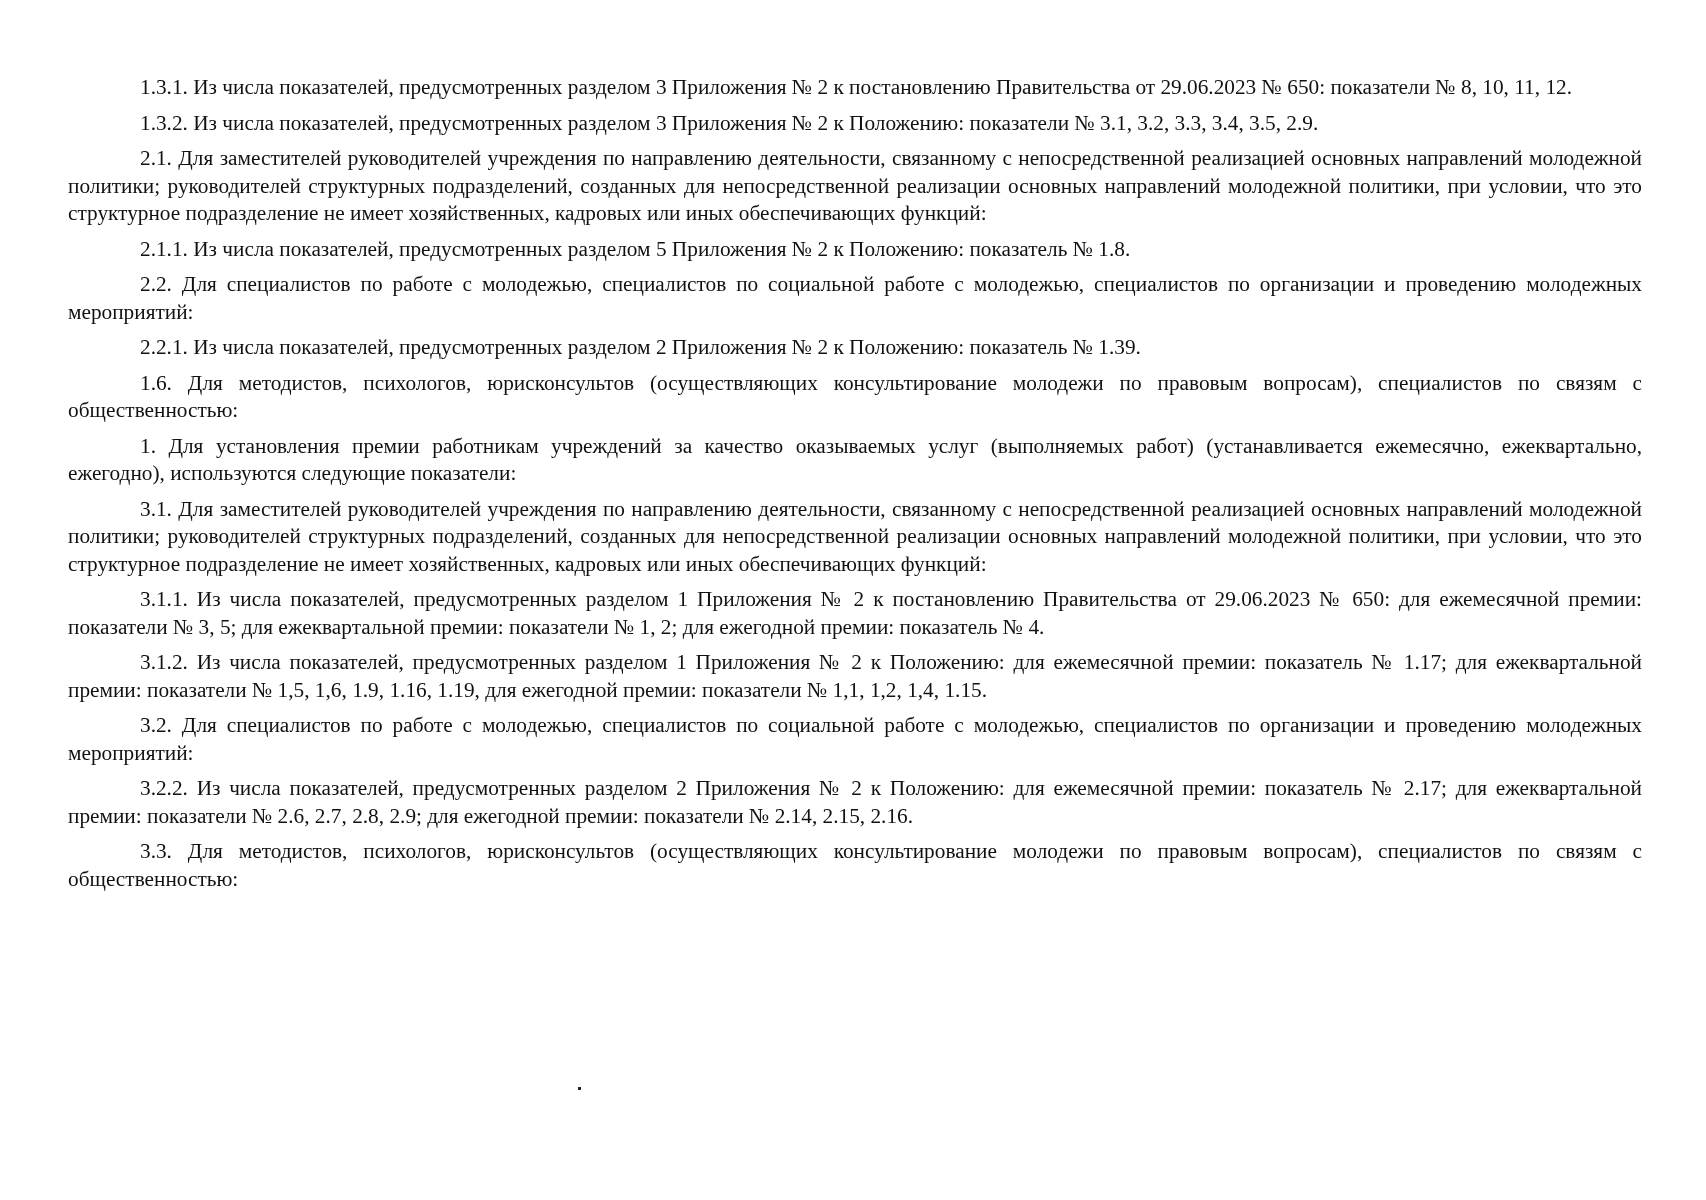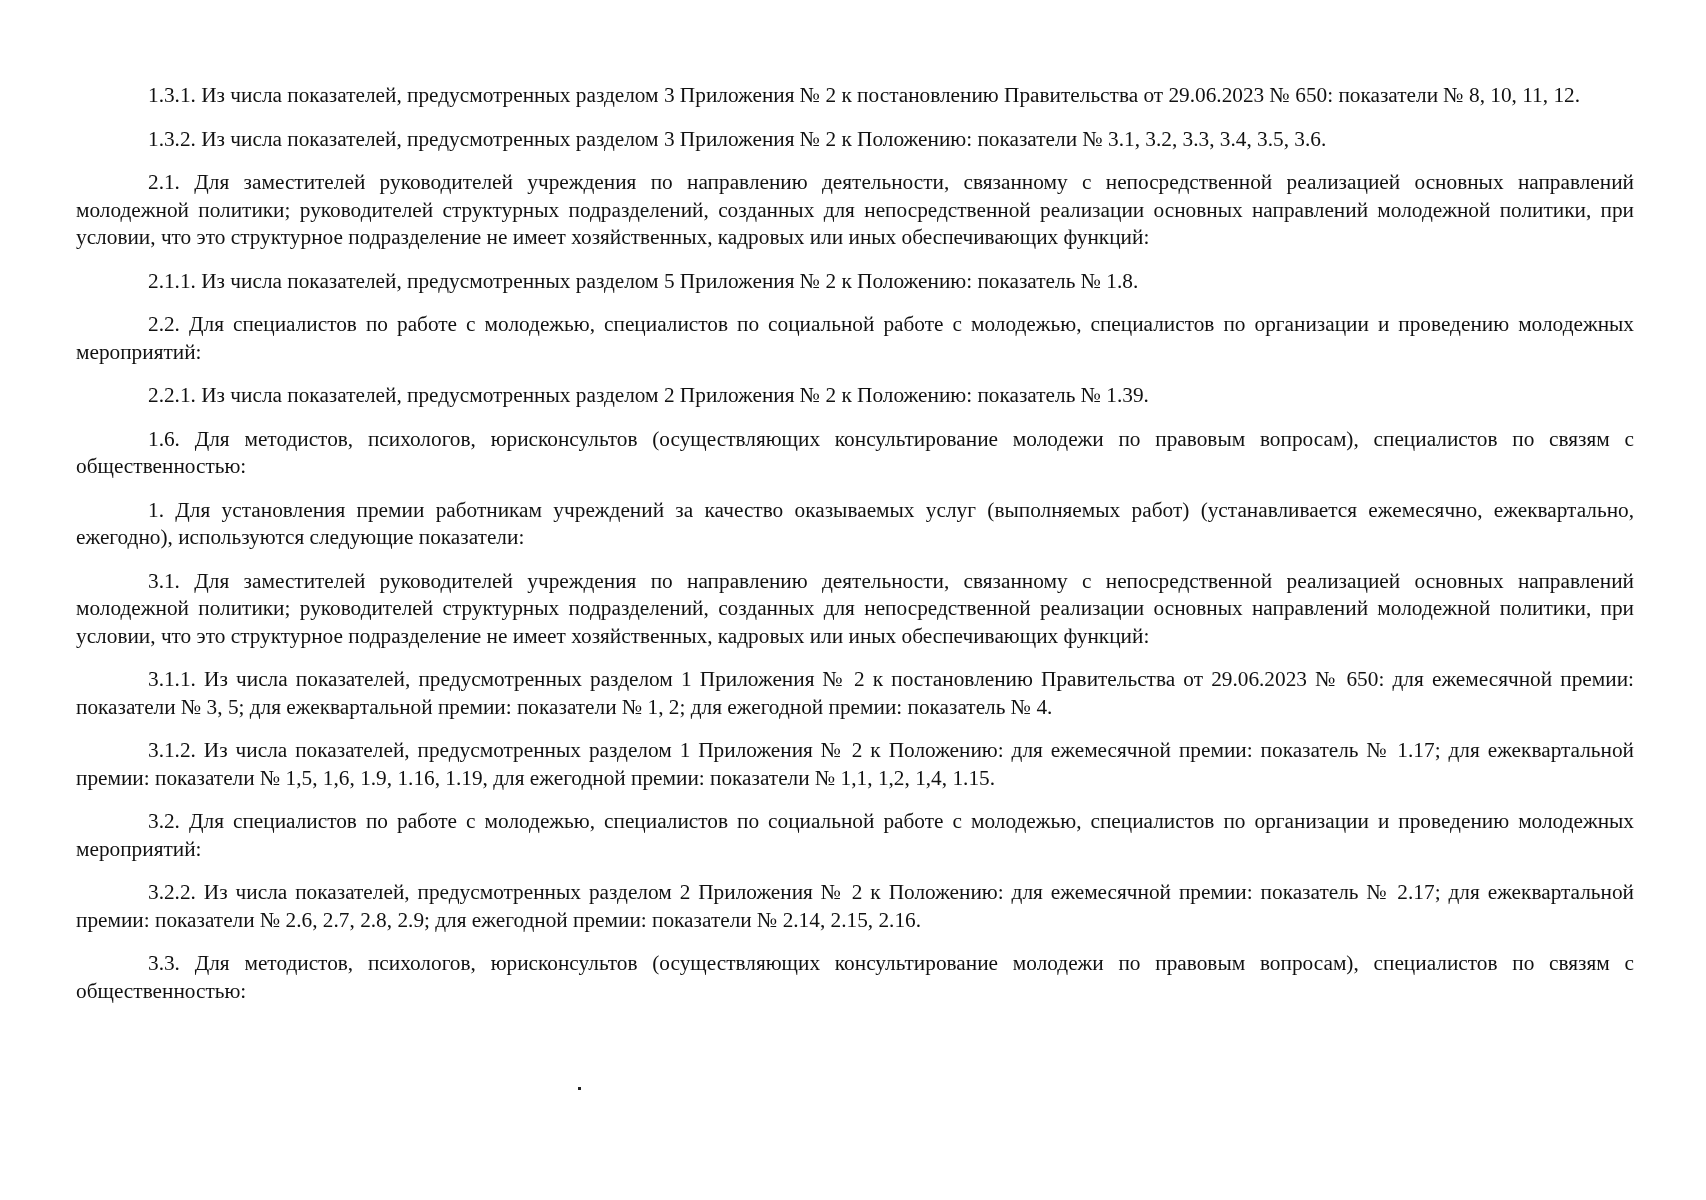--- a/index.html
+++ b/index.html
@@ -17,41 +17,41 @@
       position: absolute;
       left: 60px;
       top: 66px;
       width: 1590px;
       font-family: "Liberation Serif", "DejaVu Serif", serif;
       font-size: 21.3px;
       line-height: 27.5px;
       color: #111111;
     }
     .para {
-      margin: 16px;
+      margin: 8px;
       padding: 0;
       text-align: justify;
       text-indent: 72px;
       hyphens: none;
     }
     .speck {
       position: absolute;
       left: 578px;
       top: 1087px;
       width: 3px;
       height: 3px;
       background: #222222;
     }
   </style>
 </head>
 <body>
 
 <div class="page">
   <p class="para">1.3.1. Из числа показателей, предусмотренных разделом 3 Приложения № 2 к постановлению Правительства от 29.06.2023 № 650: показатели № 8, 10, 11, 12.</p>
-  <p class="para">1.3.2. Из числа показателей, предусмотренных разделом 3 Приложения № 2 к Положению: показатели № 3.1, 3.2, 3.3, 3.4, 3.5, 3.6.</p>
+  <p class="para">1.3.2. Из числа показателей, предусмотренных разделом 3 Приложения № 2 к Положению: показатели № 3.1, 3.2, 3.3, 3.4, 3.5, 2.9.</p>
   <p class="para">2.1. Для заместителей руководителей учреждения по направлению деятельности, связанному с непосредственной реализацией основных направлений молодежной политики; руководителей структурных подразделений, созданных для непосредственной реализации основных направлений молодежной политики, при условии, что это структурное подразделение не имеет хозяйственных, кадровых или иных обеспечивающих функций:</p>
   <p class="para">2.1.1. Из числа показателей, предусмотренных разделом 5 Приложения № 2 к Положению: показатель № 1.8.</p>
   <p class="para">2.2. Для специалистов по работе с молодежью, специалистов по социальной работе с молодежью, специалистов по организации и проведению молодежных мероприятий:</p>
   <p class="para">2.2.1. Из числа показателей, предусмотренных разделом 2 Приложения № 2 к Положению: показатель № 1.39.</p>
   <p class="para">1.6. Для методистов, психологов, юрисконсультов (осуществляющих консультирование молодежи по правовым вопросам), специалистов по связям с общественностью:</p>
   <p class="para">1. Для установления премии работникам учреждений за качество оказываемых услуг (выполняемых работ) (устанавливается ежемесячно, ежеквартально, ежегодно), используются следующие показатели:</p>
   <p class="para">3.1. Для заместителей руководителей учреждения по направлению деятельности, связанному с непосредственной реализацией основных направлений молодежной политики; руководителей структурных подразделений, созданных для непосредственной реализации основных направлений молодежной политики, при условии, что это структурное подразделение не имеет хозяйственных, кадровых или иных обеспечивающих функций:</p>
   <p class="para">3.1.1. Из числа показателей, предусмотренных разделом 1 Приложения № 2 к постановлению Правительства от 29.06.2023 № 650: для ежемесячной премии: показатели № 3, 5; для ежеквартальной премии: показатели № 1, 2; для ежегодной премии: показатель № 4.</p>
   <p class="para">3.1.2. Из числа показателей, предусмотренных разделом 1 Приложения № 2 к Положению: для ежемесячной премии: показатель № 1.17; для ежеквартальной премии: показатели № 1,5, 1,6, 1.9, 1.16, 1.19, для ежегодной премии: показатели № 1,1, 1,2, 1,4, 1.15.</p>
   <p class="para">3.2. Для специалистов по работе с молодежью, специалистов по социальной работе с молодежью, специалистов по организации и проведению молодежных мероприятий:</p>

